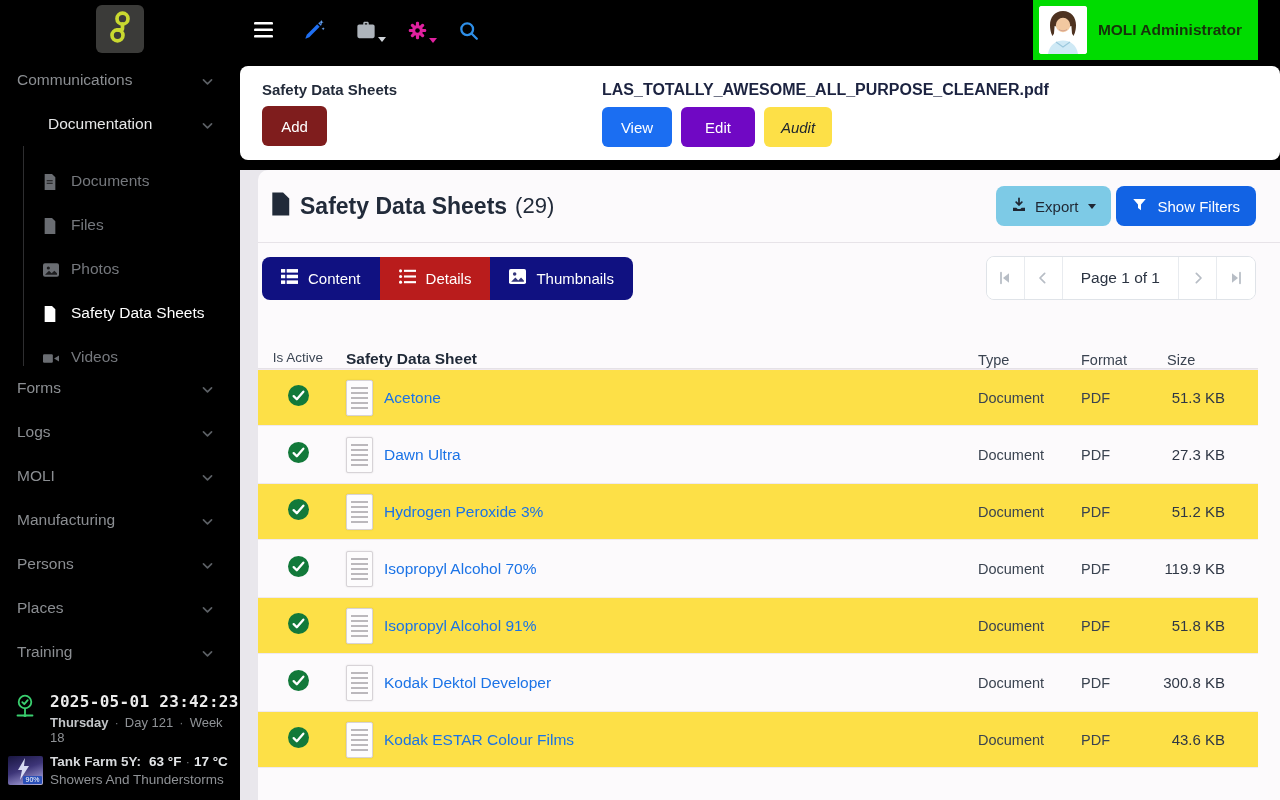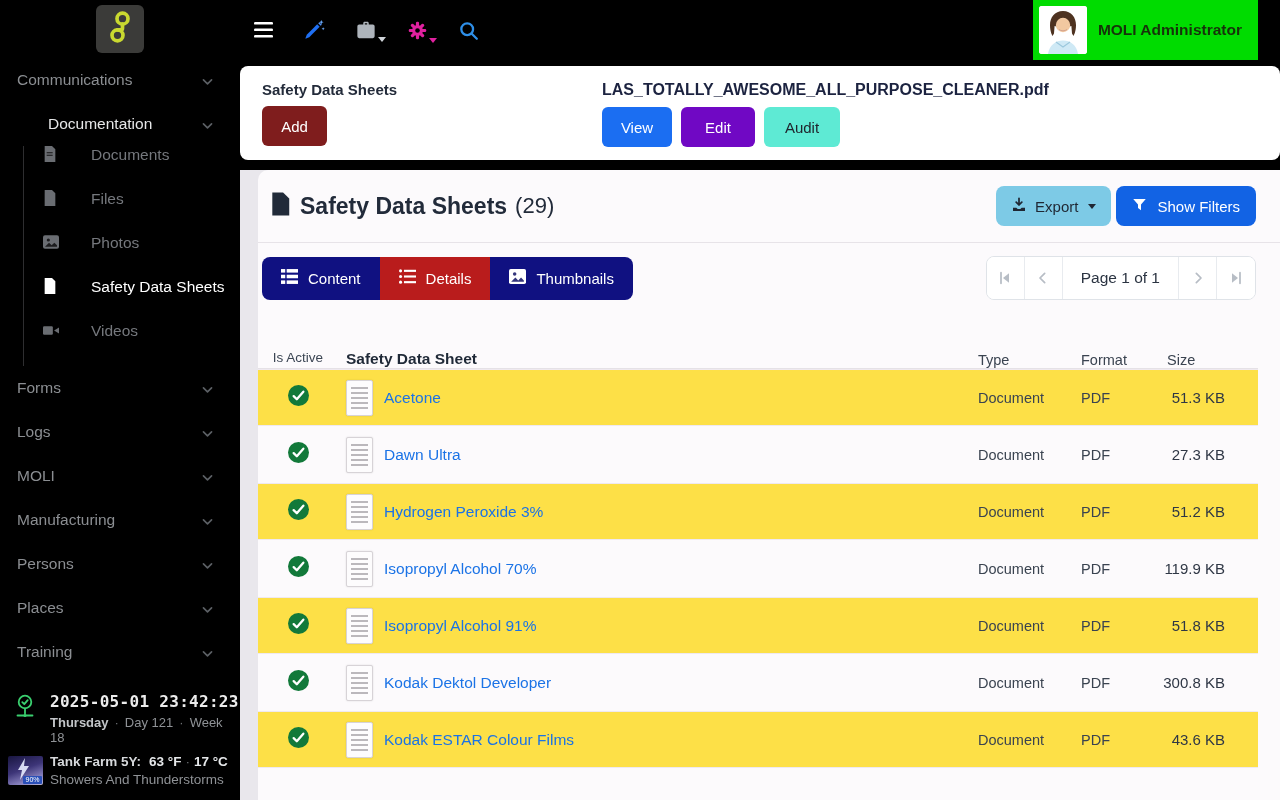--- a/index.html
+++ b/index.html
@@ -7,21 +7,21 @@
   body { font-family:"Liberation Sans",sans-serif; background:#000; position:relative; }
 
   
   .sidebar { position:absolute; left:0; top:0; width:240px; height:800px; background:#000; z-index:5; }
   .logo-box { position:absolute; left:96px; top:5px; width:48px; height:48px; background:#3b3b39; border-radius:6px; display:flex; align-items:center; justify-content:center; cursor:pointer; }
   .nav { position:absolute; top:58px; left:0; right:5px; }
   .nav-item { height:44px; display:flex; align-items:center; justify-content:space-between; padding:0 21px 0 17px; color:#8b8e92; font-size:15.5px; cursor:pointer; }
   .nav-item.open-section { color:#e6e7e8;padding-left:48px; }
   .chev { width:13px; height:13px; flex:none; }
   .submenu { margin-left:23px; border-left:1px solid #2e2e30; }
-  .sub-item { height:44px; display:flex; align-items:flex-start; padding-left:19px; color:#75787d; font-size:15.5px; cursor:pointer;gap:20px; }
+  .sub-item { height:44px; display:flex; align-items:flex-end; padding-left:19px; color:#75787d; font-size:15.5px; cursor:pointer; }
   .sub-item .sicon { width:16px; height:16px; margin-right:12px; flex:none; display:flex; align-items:center; }
   .sub-item.active { color:#ffffff; font-weight:500; }
 
   
   .side-status { position:absolute; left:0; bottom:0; width:240px; padding:0 0 4px 0; }
   .st-row { display:flex; margin-bottom:9px; }
   .st-icon-col { width:50px; flex:none; display:flex; justify-content:center; padding-top:2px; }
   .clock-main { font-family:"DejaVu Sans Mono",monospace; font-weight:bold; font-size:16px; color:#ececec; letter-spacing:.3px; }
   .clock-sub { margin-top:4px; font-size:13px; color:#8f9296; }
   .clock-sub .dayname { font-weight:bold; color:#c2c5c8; }
@@ -52,21 +52,21 @@
   .action-panel { position:absolute; left:0; top:66px; width:1040px; height:94px; background:#fff; border-radius:8px; box-shadow:0 3px 8px rgba(0,0,0,.55); }
   .ap-left { position:absolute; left:22px; top:15px; }
   .ap-title { font-weight:bold; font-size:15px; color:#232b3a; }
   .ap-right { position:absolute; left:362px; top:15px; }
   .ap-file { font-weight:bold; font-size:16px; color:#1c2340; }
   .btn-row { display:flex; gap:9px; margin-top:8px; }
   .btn { border:none; height:40px; border-radius:6px; font-size:15px; font-family:inherit; cursor:pointer; display:flex; align-items:center; justify-content:center; }
   .btn-add { width:65px; background:#7f1d1d; color:#fff; margin-top:8px; }
   .btn-view { width:70px; background:#1b6ef2; color:#fff; }
   .btn-edit { width:74px; background:#7008c4; color:#fff; }
-  .btn-audit { width:76px; background:#5eead4; color:#20262e; }
+  .btn-audit { width:68px; background:#fde047; color:#20262e;font-style:italic; }
 
   
   .content-zone { position:absolute; top:170px; left:0; width:1040px; height:630px; background:#e9e7ec; }
   .card { position:absolute; left:18px; top:0; right:0; bottom:0; background:#fcfafc; border-top-left-radius:10px; overflow:hidden; }
   .card-header { height:73px; border-bottom:1px solid #e7e3e8; display:flex; align-items:center; padding:0 24px 0 12px; }
   .page-title-wrap { display:flex; align-items:center; }
   .page-title { font-size:23px; font-weight:bold; color:#222b3a; margin-left:10px; }
   .page-count { font-size:22px; font-weight:normal; color:#222b3a; margin-left:8px; }
   .hdr-buttons { margin-left:auto; display:flex; gap:5px; }
   .btn-export { height:40px; padding:0 15px; background:#7dcae6; border-radius:8px; color:#1f2733; font-size:15px; gap:8px; }

